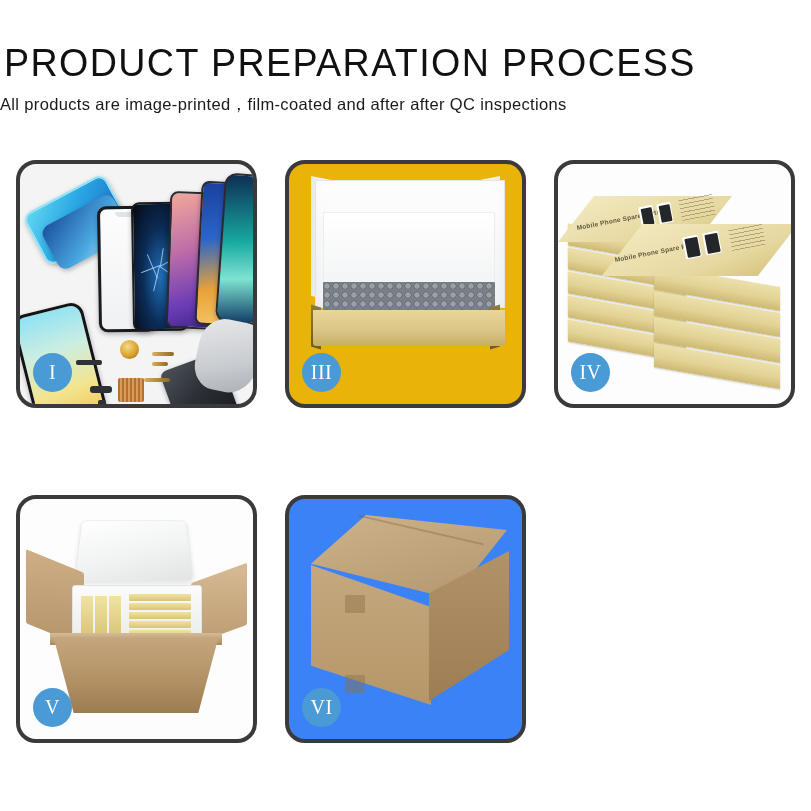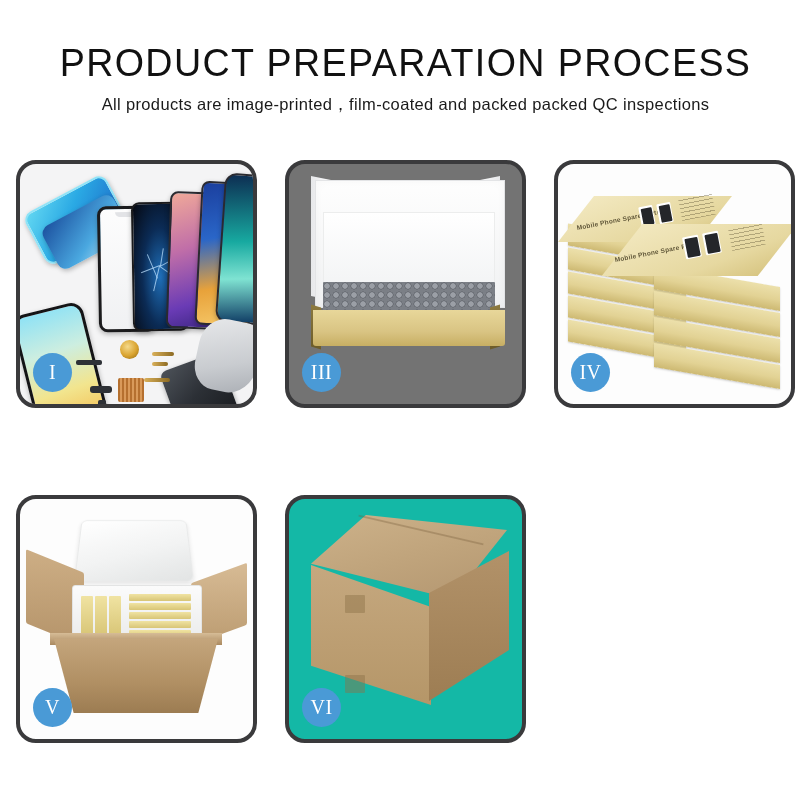--- a/index.html
+++ b/index.html
@@ -10,21 +10,21 @@
   body {
     width: 811px;
     height: 811px;
     font-family: "Liberation Sans", sans-serif;
     overflow: hidden;
     position: relative;
   }
 
   
   .header {
-    text-align: center;
+    text-align: left;
     padding-top: 43px;
   }
   .page-title {
     font-family: "Liberation Sans", sans-serif;
     font-size: 38px;
     font-weight: 500;
     letter-spacing: 1.4px;
     color: #111111;
     line-height: 1.06;
     transform: scaleX(0.99);
@@ -246,21 +246,21 @@
   }
   .bubble-overlay {
     position: absolute;
     inset: 0;
     background:
       radial-gradient(circle at 5px 5px, rgba(255,255,255,.8) 2.8px, rgba(255,255,255,.12) 3.6px, rgba(0,0,0,0) 4.4px) 0 0 / 12px 12px;
     pointer-events: none;
   }
 
   
-  .p3 { background: #737373; text-decoration: underline; }
+  .p3 { background: #eab308; text-decoration: underline; }
   .box3-lid-back {
     position: absolute;
     left: 26px; top: 16px;
     width: 188px; height: 126px;
     background: linear-gradient(180deg,#fefefe 0%,#f0f1f2 100%);
     border: 1px solid #e3e4e6;
     box-shadow: inset 0 0 10px rgba(0,0,0,.03);
   }
   .box3-flapL {
     position: absolute;
@@ -411,21 +411,21 @@
     clip-path: polygon(0 0, 100% 0, 88% 100%, 12% 100%);
   }
   .carton5-lip {
     position: absolute;
     left: 30px; top: 134px;
     width: 172px; height: 12px;
     background: linear-gradient(180deg,#d6bc96,#ab8a60);
   }
 
   
-  .p6 { background: #14b8a6; }
+  .p6 { background: #3b82f6; }
   .c6-top {
     position: absolute;
     left: 22px; top: 16px;
     width: 196px; height: 84px;
     background: linear-gradient(165deg,#cdb28a 0%,#c0a47c 50%,#b39670 100%);
     clip-path: polygon(28% 0, 100% 18%, 72% 100%, 0 58%);
   }
   .c6-left {
     position: absolute;
     left: 22px; top: 66px;
@@ -448,21 +448,21 @@
     position: absolute;
     background: rgba(140,112,72,.45);
     border-radius: 1px;
   }
 </style>
 </head>
 <body>
 
 <div class="header">
   <div class="page-title">PRODUCT PREPARATION PROCESS</div>
-  <div class="page-subtitle">All products are image-printed，film-coated and packed packed QC inspections</div>
+  <div class="page-subtitle">All products are image-printed，film-coated and after after QC inspections</div>
 </div>
 
 <div class="panel-grid">
 
   <div class="panel p1">
     <div class="panel-stage">
       <div class="phone-card pc-film"></div>
       <div class="phone-card pc-film2"></div>
       <div class="phone-card pc-glass"></div>
       <div class="phone-card pc-black">

